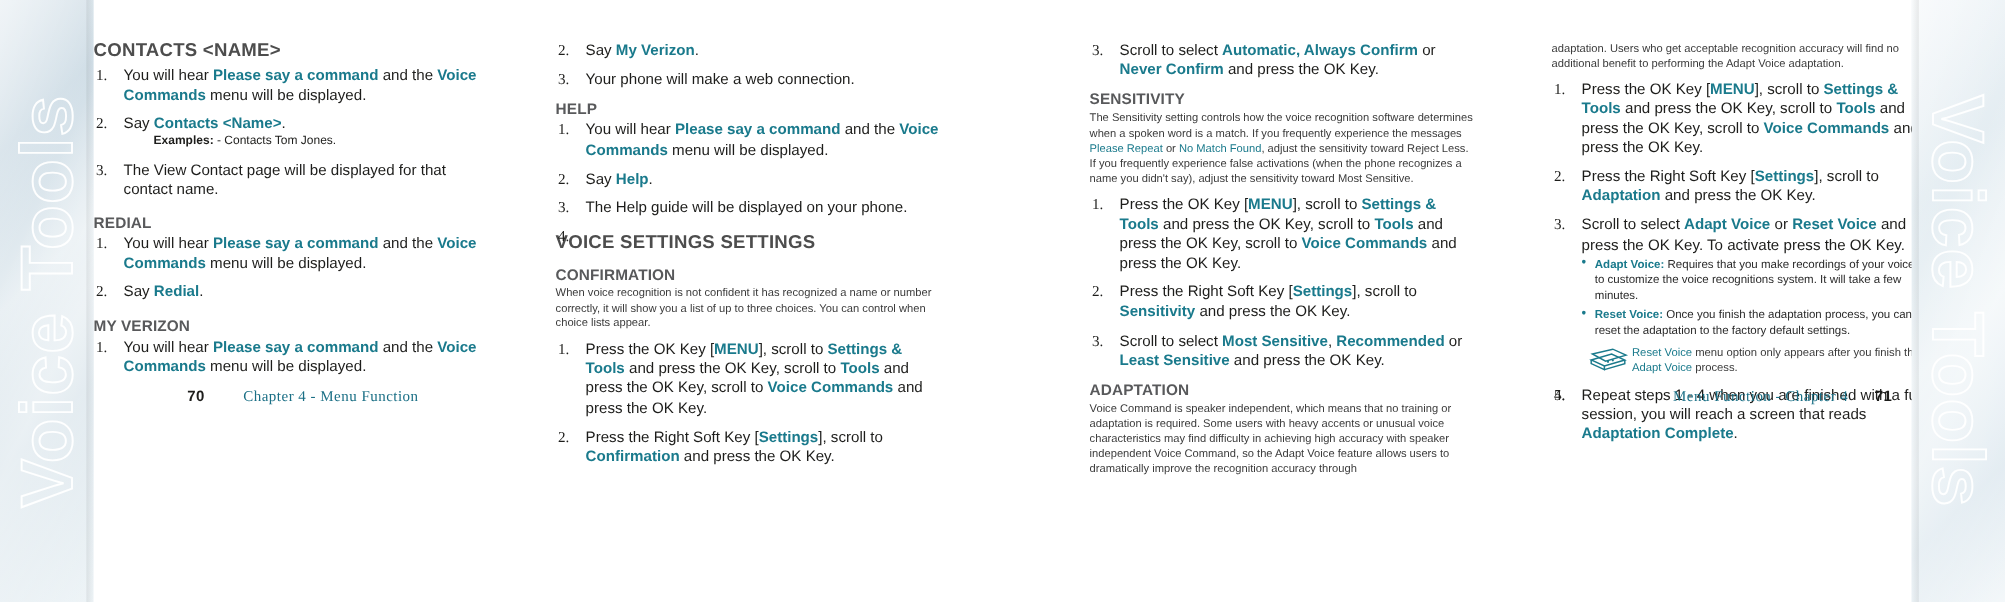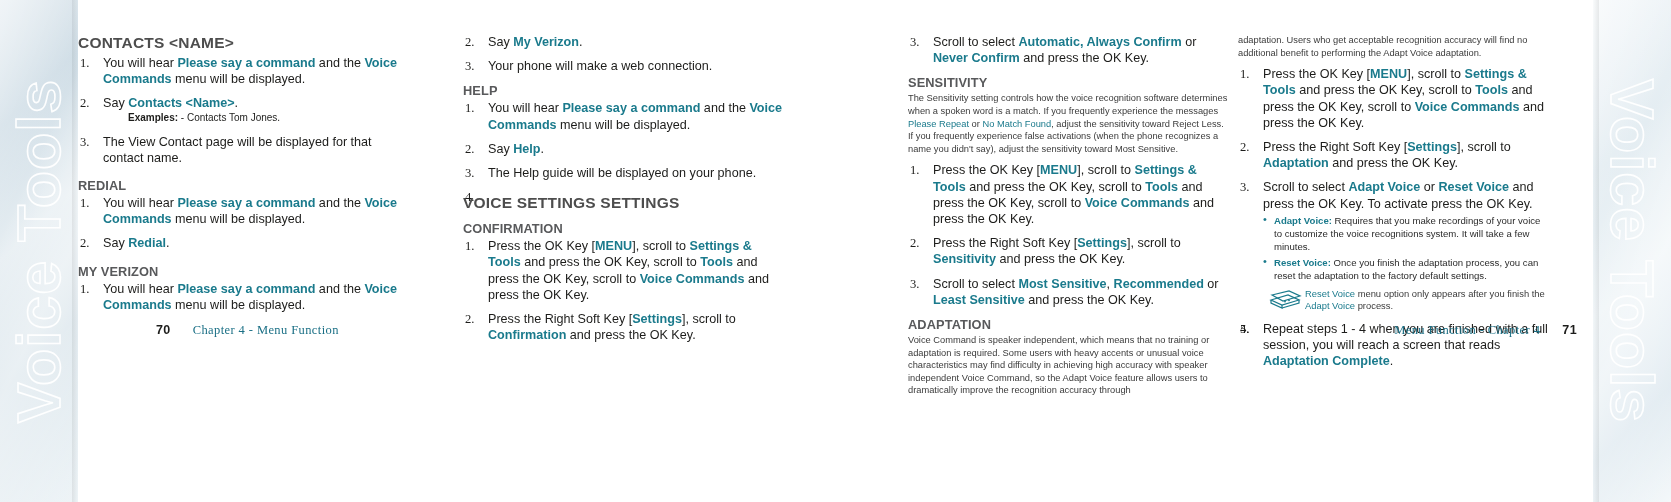--- a/index.html
+++ b/index.html
@@ -72,21 +72,21 @@
   .page.left  { width: 818px; margin-left: 78px; padding-left: 0px; }
   .page.right { width: 775px; }
 
   .col {
     width: 330px;
     padding-right: 8px;
   }
   .page.left .col.c1 { margin-left: 0px; }
   .page.left .col.c2 { margin-left: 55px; }
   .page.right .col.c3 { margin-left: 12px; }
-  .page.right .col.c4 { width: 318px; }
+  .page.right .col.c4 { margin-left: 55px; width: 318px; }
 
   
   h2.sec-title {
     font-size: 15.5px;
     font-weight: 700;
     color: #4d4d4d;
     margin: 0 0 3px 0;
     letter-spacing: .2px;
     font-stretch: condensed;
   }
@@ -171,21 +171,21 @@
     white-space: nowrap;
   }
   .footer .pg {
     font-family: "Liberation Sans", sans-serif;
     font-weight: 700;
     font-size: 12.5px;
     color: #1d1d1b;
   }
   .footer.left-f  { left: 78px; }
   .footer.right-f { right: 94px; }
-  .footer.left-f .pg  { margin-right: 22px; }
+  .footer.left-f .pg  { margin-right: 32px; }
   .footer.right-f .pg { margin-left: 22px; }
 
   .gutter {
     position: absolute;
     left: 812px; top: 0;
     width: 1px; height: 502px;
     background: #ffffff;
   }
 </style>
 </head>
@@ -257,20 +257,21 @@
         <li>
           <span class="num">3.</span><span>The Help guide will be displayed on your phone.</span>
         </li>
         <li>
           <span class="num">4.</span>
         </li>
       </ol>
 
       <h2 class="sec-title spaced">VOICE SETTINGS SETTINGS</h2>
       <h3 class="sub-title tight">CONFIRMATION</h3>
+      <p class="body">When voice recognition is not confident it has recognized a name or number correctly, it will show you a list of up to three choices. You can control when choice lists appear.</p>
 
       <ol class="steps">
         <li>
           <span class="num">1.</span><span>Press the OK Key [</span><span class="tealbold">MENU</span><span>], scroll to </span><span class="tealbold">Settings &amp; Tools</span><span> and press the OK Key, scroll to </span><span class="tealbold">Tools</span><span> and press the OK Key, scroll to </span><span class="tealbold">Voice Commands</span><span> and press the OK Key.</span>
         </li>
         <li>
           <span class="num">2.</span><span>Press the Right Soft Key [</span><span class="tealbold">Settings</span><span>], scroll to </span><span class="tealbold">Confirmation</span><span> and press the OK Key.</span>
         </li>
       </ol>
     </div>

